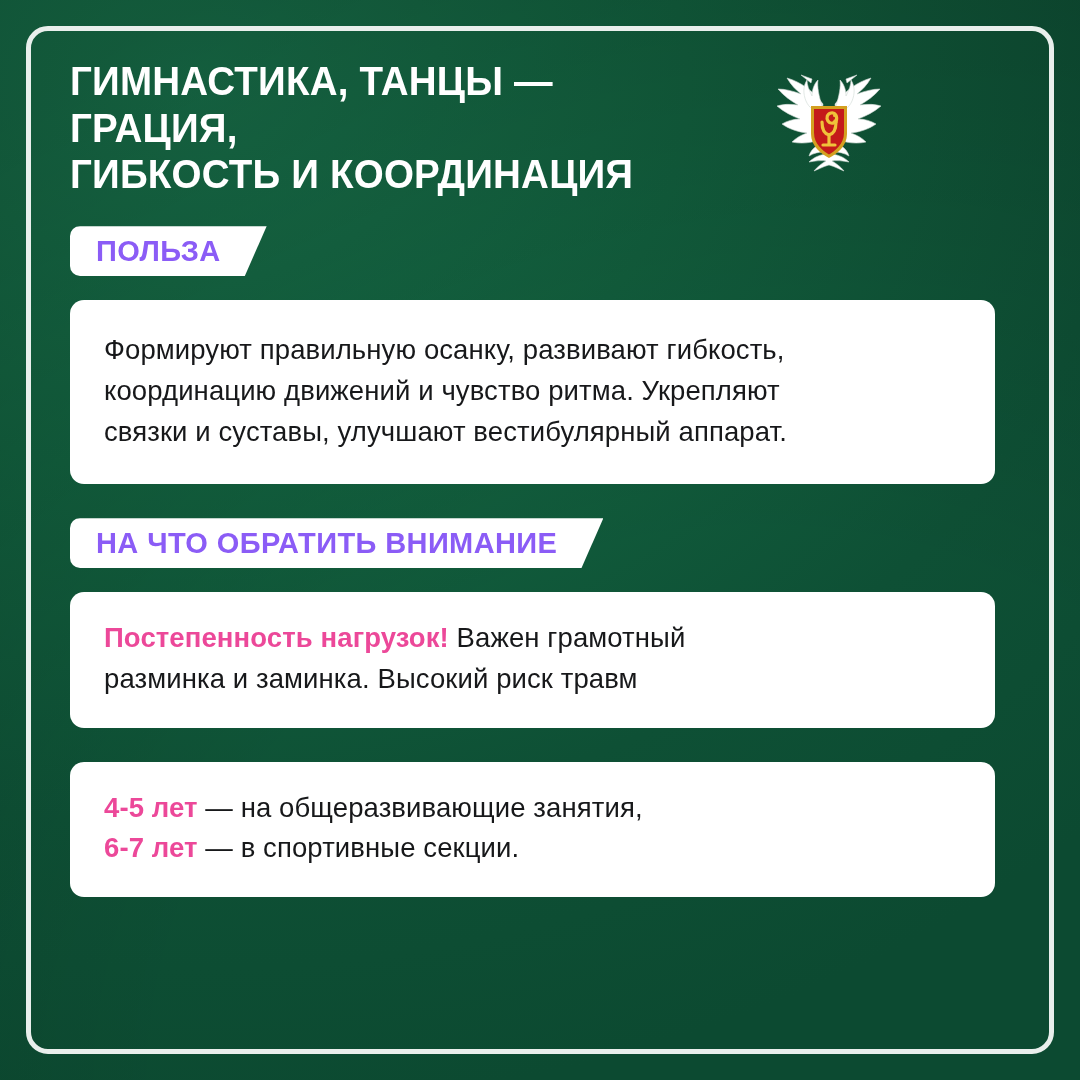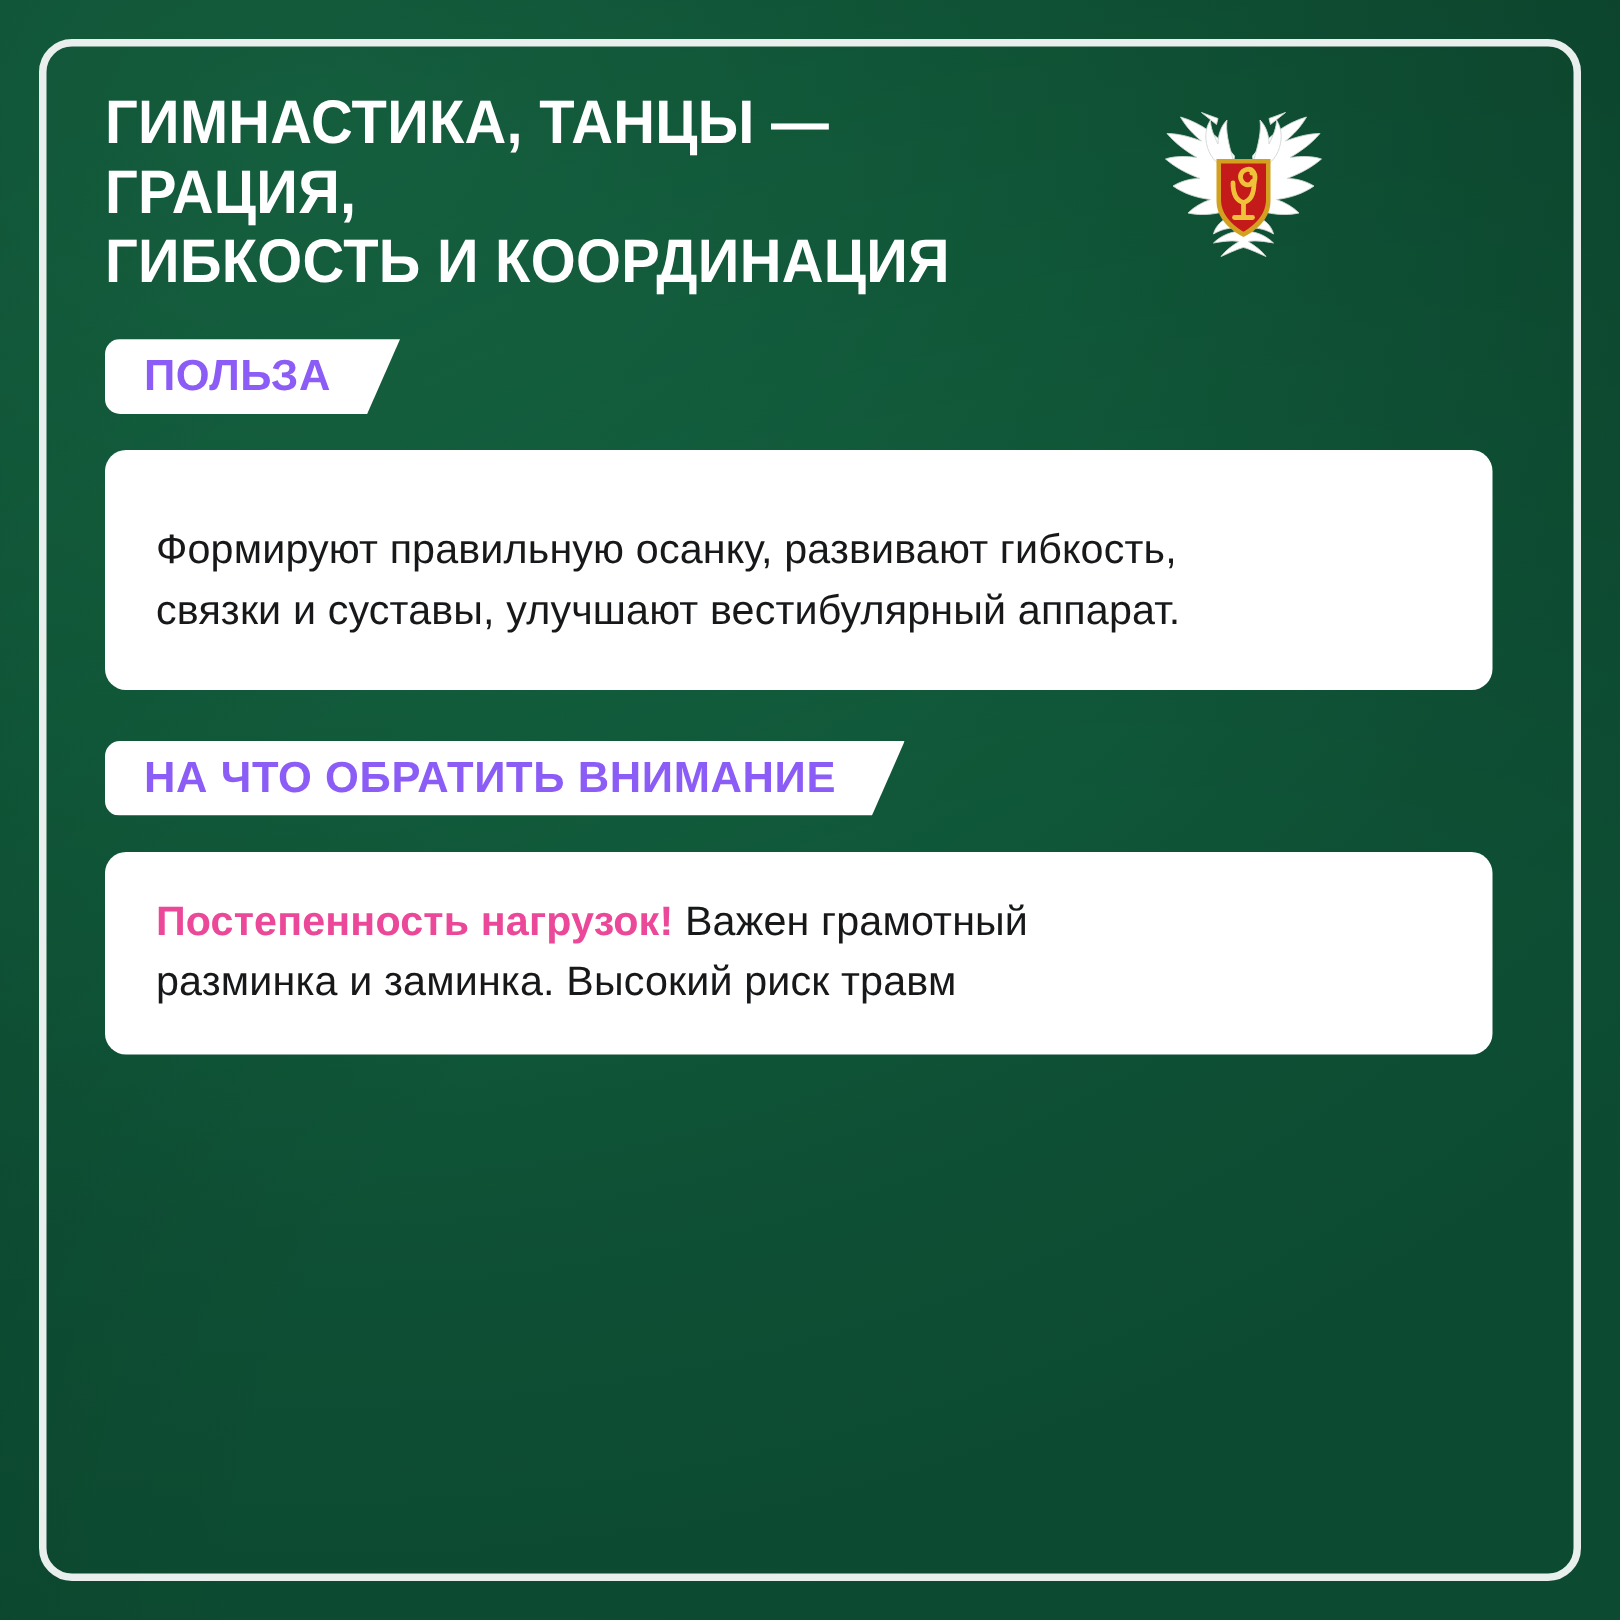--- a/index.html
+++ b/index.html
@@ -115,21 +115,21 @@
     
     clip-path: polygon(0 0, 100% 0, calc(100% - 22px) 100%, 0 100%);
     white-space: nowrap;
   }
 
   
   .card {
     margin-top: 24px;
     background: #ffffff;
     border-radius: 14px;
-    padding: 46px 34px 32px 34px;
+    padding: 30px 34px 32px 34px;
     width: 925px;
     color: #17181a;
     font-size: 27.5px;
     line-height: 1.48;
     letter-spacing: 0.1px;
   }
   .card.compact { padding: 26px 34px 28px 34px; }
 
   .card b, .card .lead {
     font-weight: bold;
@@ -202,31 +202,36 @@
         </svg>
       </div>
     </div>
 
     <div class="block b1">
       <div class="badge-row">
         <span class="badge">ПОЛЬЗА</span>
       </div>
       <div class="card">
         <div class="row">Формируют правильную осанку, развивают гибкость,</div>
+        <div class="row">координацию движений и чувство ритма. Укрепляют</div>
         <div class="row">связки и суставы, улучшают вестибулярный аппарат.</div>
       </div>
     </div>
 
     <div class="block b2">
       <div class="badge-row">
         <span class="badge">НА ЧТО ОБРАТИТЬ ВНИМАНИЕ</span>
       </div>
       <div class="card compact">
         <div class="row"><span class="lead">Постепенность нагрузок!</span><span> Важен грамотный</span></div>
         <div class="row">разминка и заминка. Высокий риск травм</div>
       </div>
     </div>
 
     <div class="block b3">
+      <div class="card compact">
+        <div class="row"><span class="lead">4-5 лет</span><span> — на общеразвивающие занятия,</span></div>
+        <div class="row"><span class="lead">6-7 лет</span><span> — в спортивные секции.</span></div>
+      </div>
     </div>
 
   </div>
 </div>
 
 </body></html>

